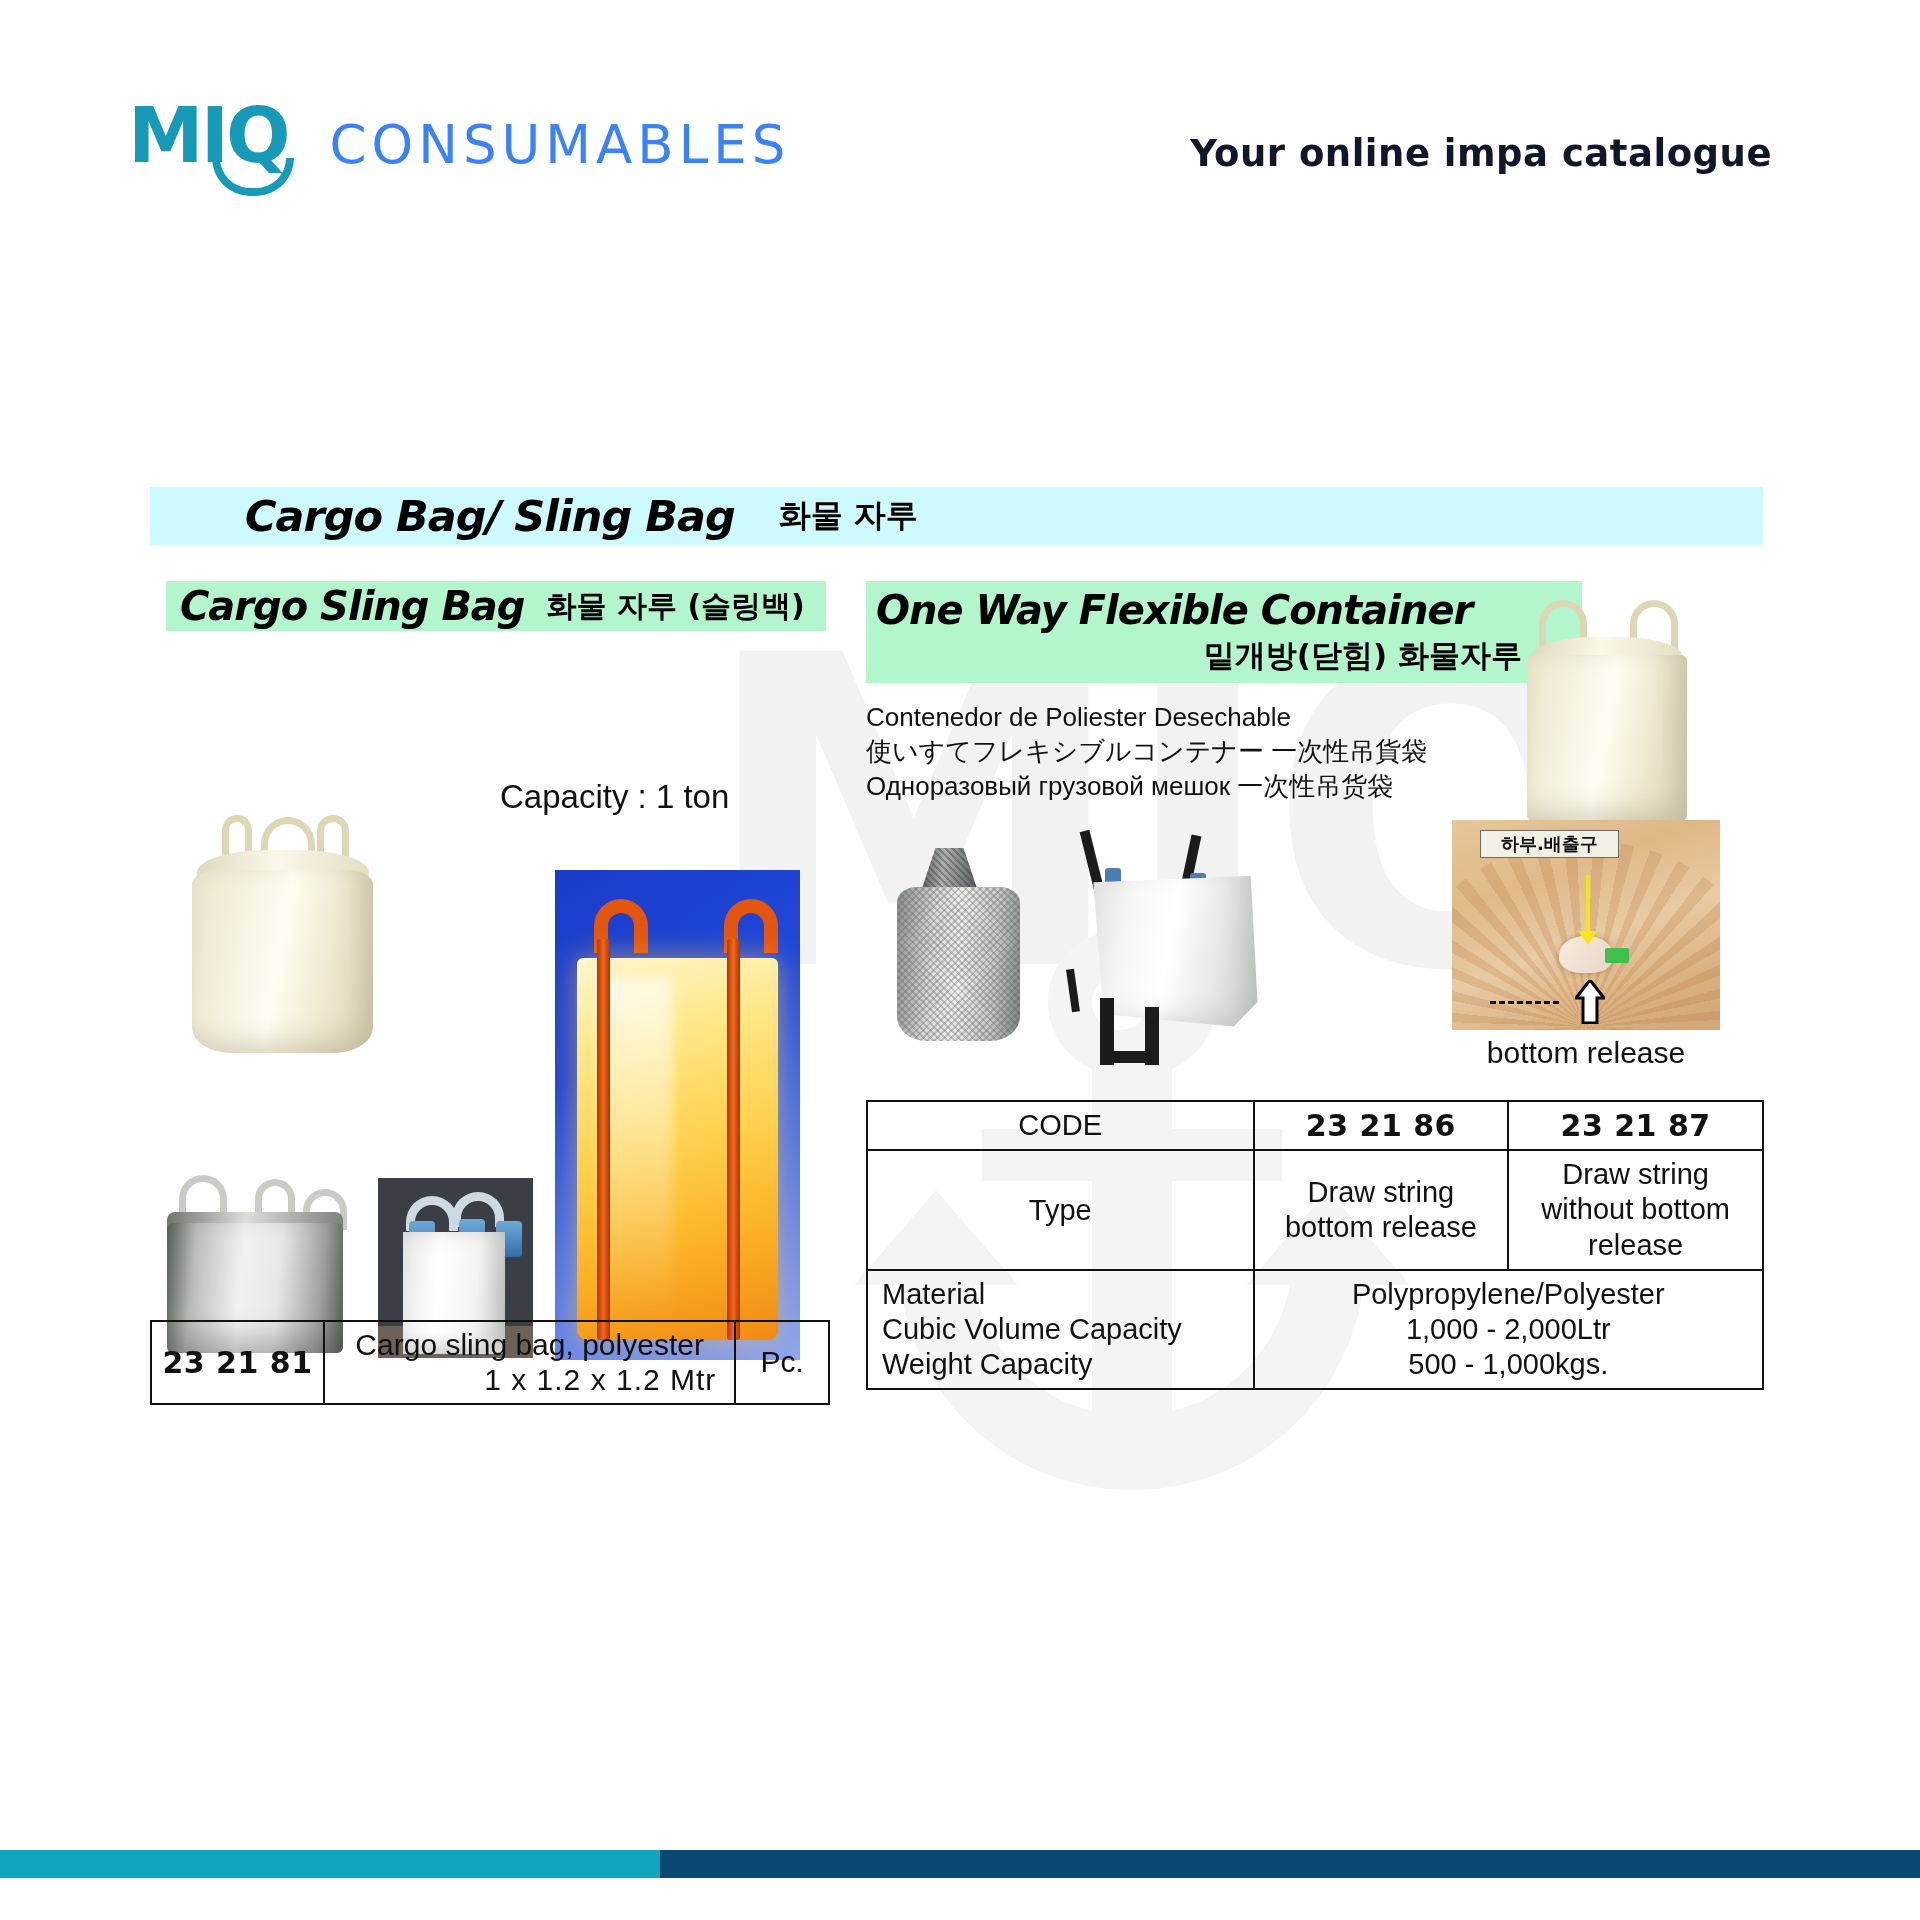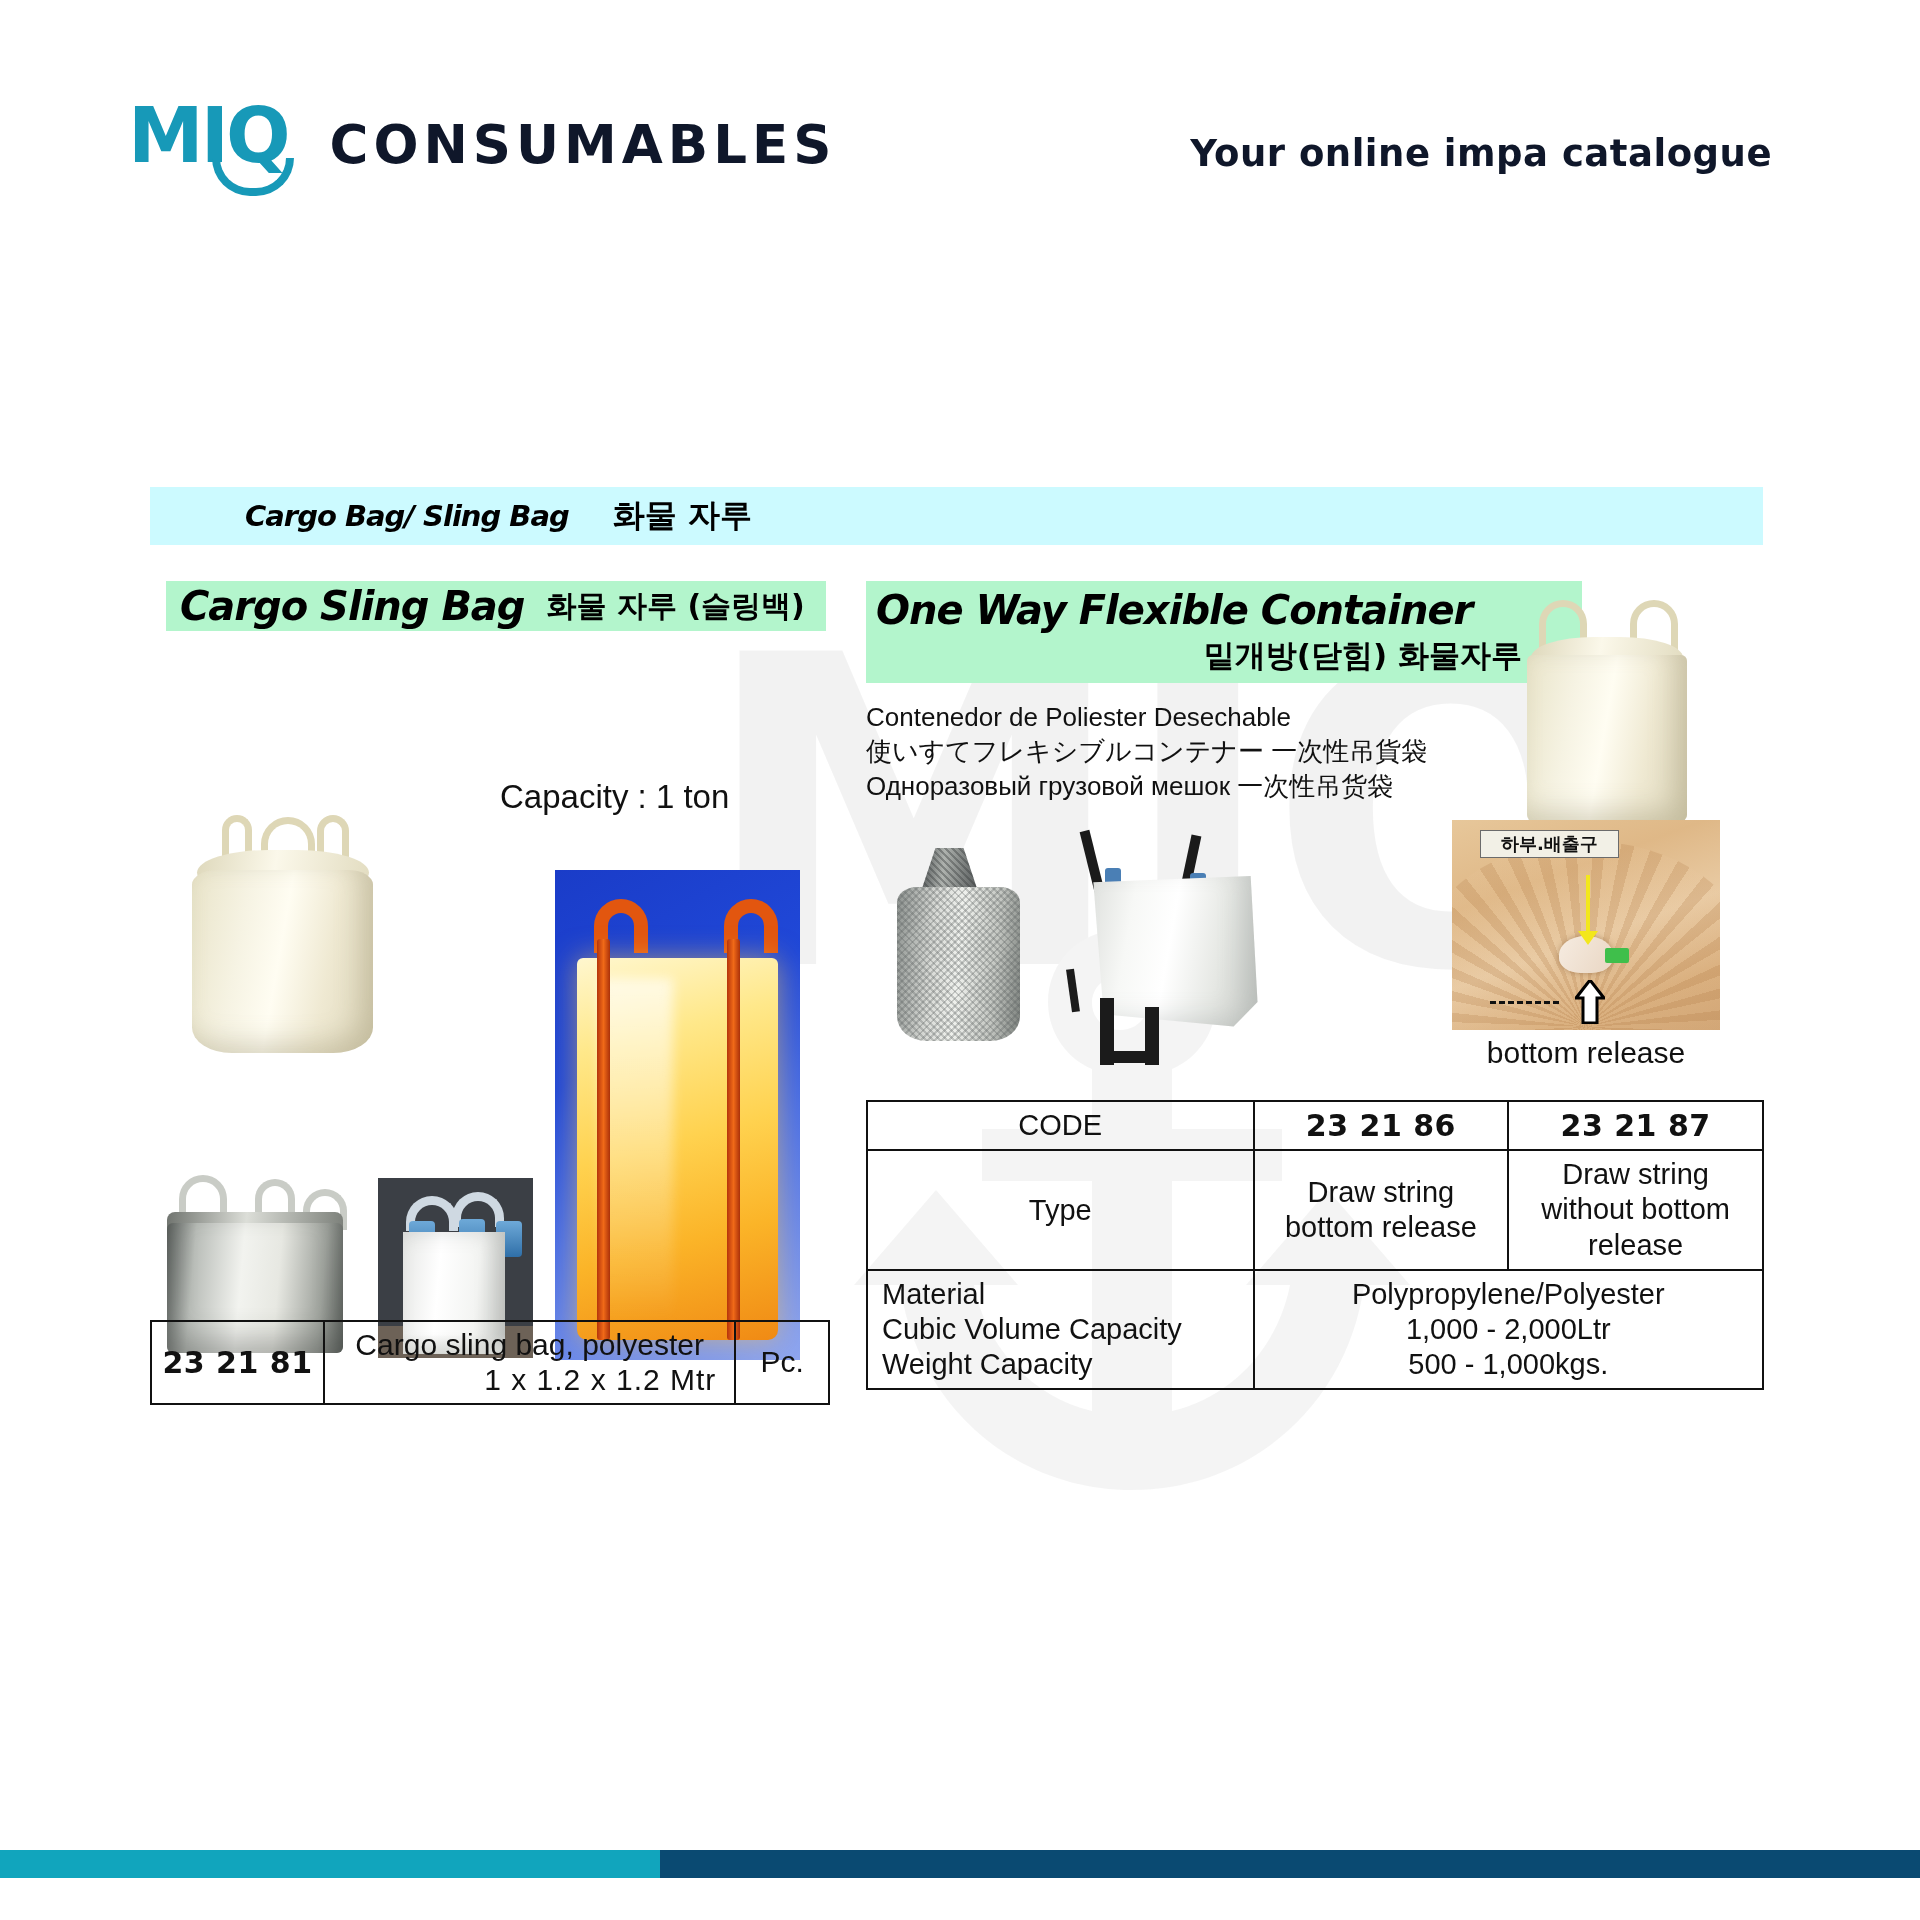--- a/index.html
+++ b/index.html
@@ -63,23 +63,23 @@
     left:84px; top:58px;
     width:66px; height:30px;
     border:8px solid #1799b8;
     border-top:none;
     border-radius:0 0 40px 40px;
   }
   .logo-word{
     margin-left:42px;
     margin-top:14px;
     font-size:53px;
-    font-weight:bold;
+    font-weight:normal;
     letter-spacing:5px;
-    color:#0f172a;
+    color:#3b82f6;
     font-family:"DejaVu Sans", sans-serif;
   }
   .tagline{
     position:absolute;
     right:148px; top:132px;
     font-size:37px;
     font-weight:bold;
     color:#0f172a;
     letter-spacing:.5px;
     font-family:"DejaVu Sans", sans-serif;
@@ -94,21 +94,21 @@
 
   .banner-main{
     position:absolute;
     left:150px; top:487px;
     width:1613px; height:58px;
     background:#ccfaff;
     display:flex; align-items:center;
   }
   .banner-main .t1{
     margin-left:95px;
-    font-size:29px;
+    font-size:43px;
     font-style:italic;
     font-weight:bold;
     color:#000;
     letter-spacing:-1px;
     font-family:"DejaVu Sans", sans-serif;
   }
   .banner-main .t2{
     margin-left:44px;
     font-size:32px;
     font-weight:bold;

